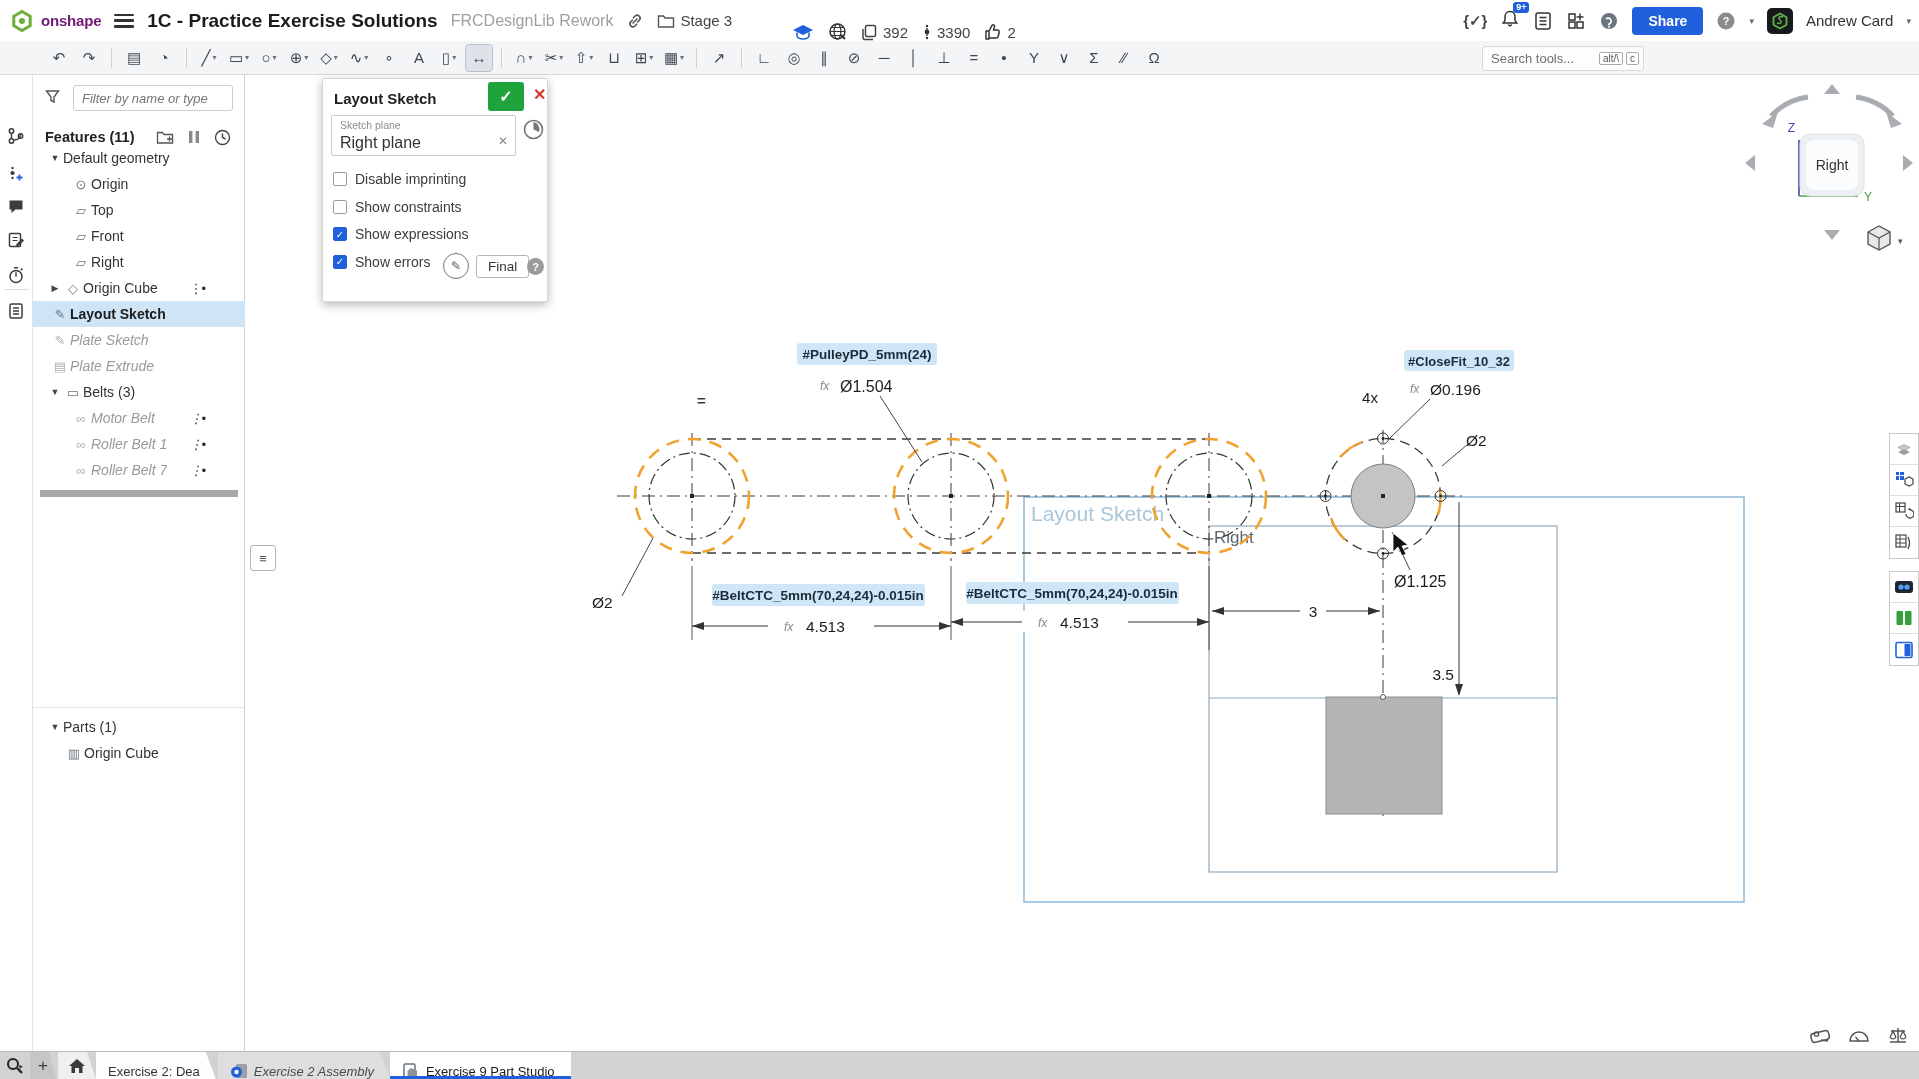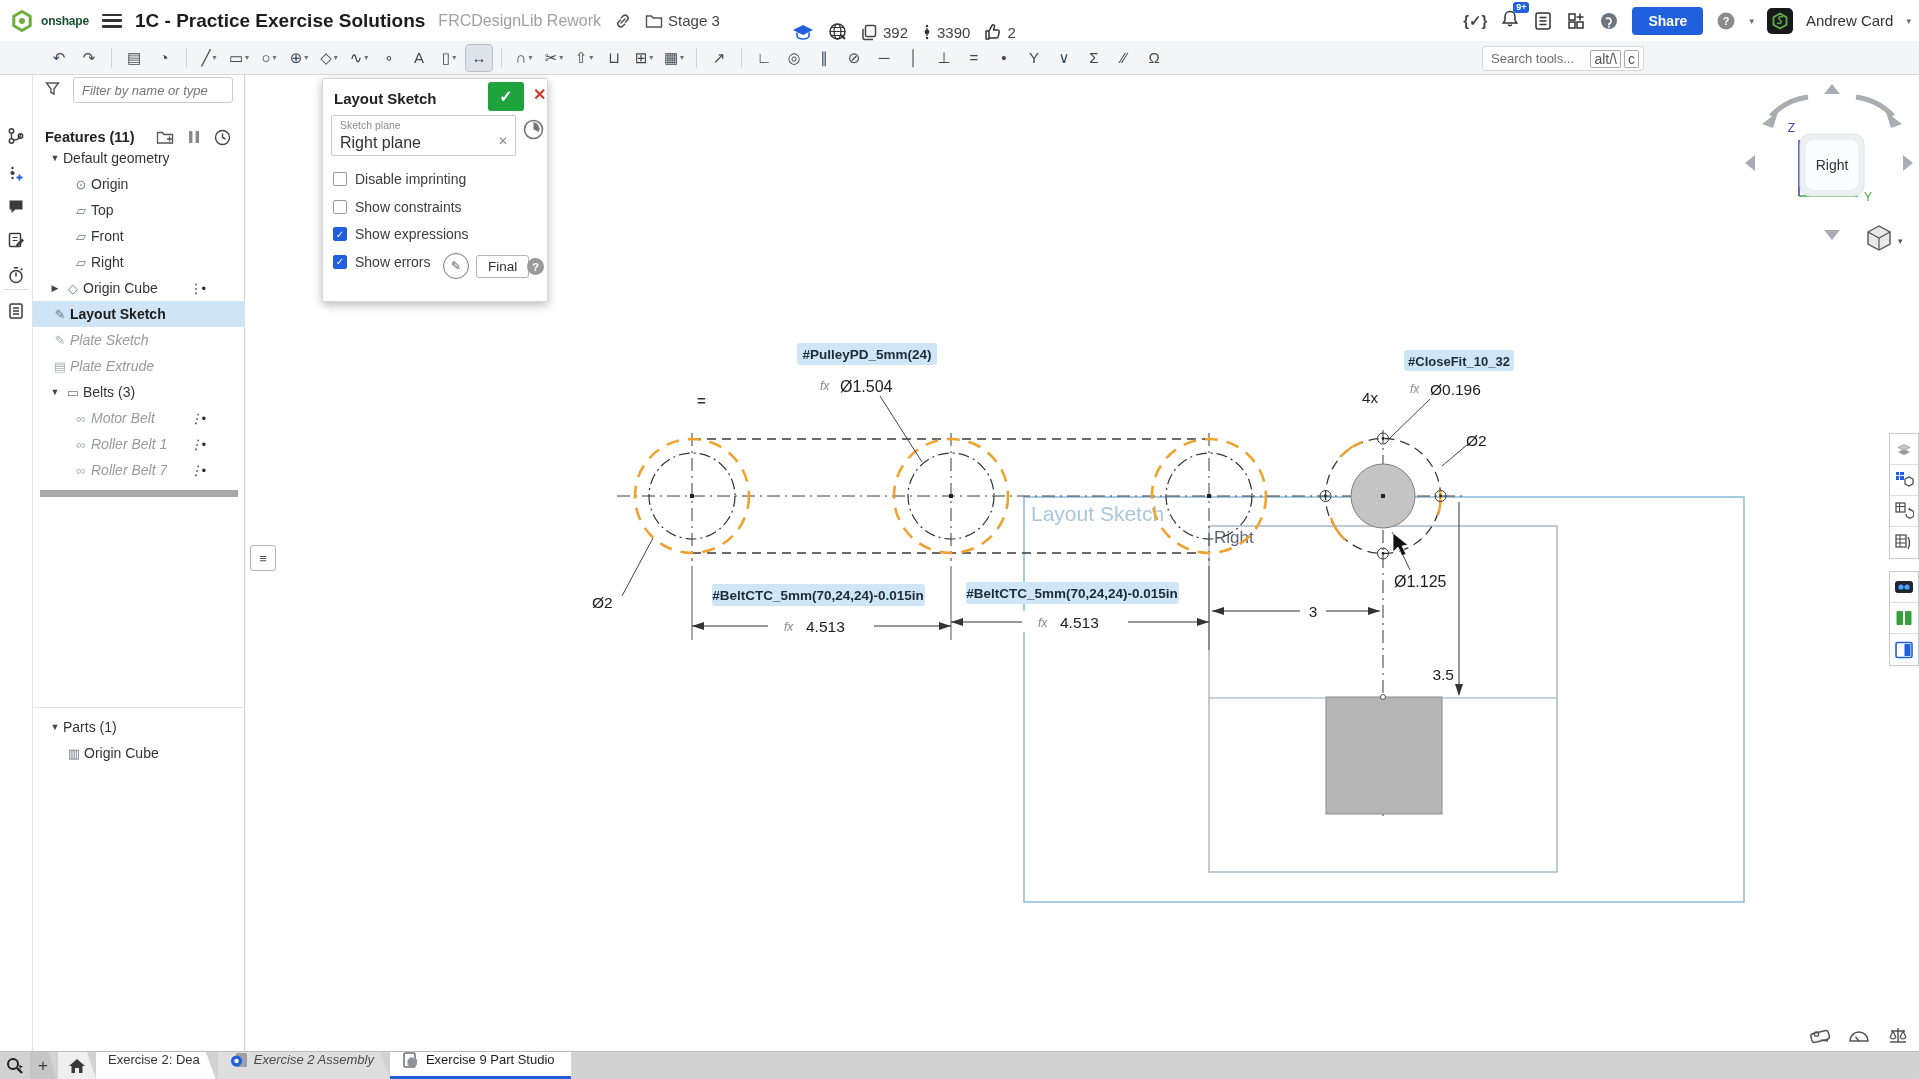--- a/index.html
+++ b/index.html
@@ -5,21 +5,21 @@
   html,body{margin:0;padding:0;background:#888;}
   *{box-sizing:border-box;}
   #app{position:relative;width:1919px;height:1079px;background:#fff;overflow:hidden;
        font-family:"Liberation Sans",sans-serif;color:#333;}
   svg text{font-family:"Liberation Sans",sans-serif;}
 
   
   #topbar{position:absolute;left:0;top:0;width:1919px;height:41px;background:#fff;z-index:8;}
   .tb-left{position:absolute;left:10px;top:0;height:41px;display:flex;align-items:center;gap:13px;}
   .brand{display:flex;align-items:center;gap:7px;}
-  .brand-word{font-size:12px;font-weight:600;color:#14532d;letter-spacing:-.2px;}
+  .brand-word{font-size:15px;font-weight:600;color:#701a75;letter-spacing:-.2px;}
   .burger{width:20px;height:14px;display:flex;flex-direction:column;justify-content:space-between;cursor:pointer;}
   .burger i{display:block;height:2.6px;background:#333;border-radius:1px;}
   .doc-title{font-size:19px;font-weight:700;color:#1c1c1c;white-space:nowrap;}
   .doc-sub{font-size:16px;color:#a0a0a0;white-space:nowrap;}
   .tb-stat{display:flex;align-items:center;gap:5px;font-size:15px;color:#444;}
   .tb-stats{position:absolute;left:792px;top:0;height:41px;display:flex;align-items:flex-end;gap:14px;}
   .tb-right{position:absolute;right:8px;top:0;height:41px;display:flex;align-items:center;gap:13px;}
   .fs-braces{font-size:15px;color:#444;font-weight:600;}
   .bell-wrap{position:relative;}
   .bell-badge{position:absolute;top:-7px;right:-9px;background:#2160dd;color:#fff;font-size:9px;
@@ -36,31 +36,31 @@
   #toolbar-tools{display:flex;align-items:center;gap:4px;height:100%;}
   .tb-tool{display:flex;align-items:center;justify-content:center;min-width:26px;height:26px;
     border-radius:3px;cursor:pointer;padding:0 2px;}
   .tb-tool.active{background:#dde3e9;outline:1px solid #b9c2cc;}
   .tb-glyph{font-size:15px;color:#3d4753;line-height:1;}
   .tb-caret{font-size:8px;color:#6a737d;margin-left:2px;}
   .tb-div{width:1px;height:20px;background:#d2d2d2;margin:0 5px;}
   #tool-search{position:absolute;left:1482px;top:5px;width:162px;height:25px;background:#fdfdfd;
     border:1px solid #d8d8d8;border-radius:3px;display:flex;align-items:center;padding:0 4px 0 8px;cursor:text;}
   #tool-search .ph{font-size:13px;color:#6e6e6e;flex:1;}
-  .kbd{font-size:14px;color:#555;border:1px solid #aaa;border-radius:2px;padding:0 3px;margin-left:3px;background:#fff;}
+  .kbd{font-size:10px;color:#555;border:1px solid #aaa;border-radius:2px;padding:0 3px;margin-left:3px;background:#fff;}
 
   
   #rail{position:absolute;left:0;top:75px;width:33px;height:976px;background:#fff;border-right:1px solid #e2e2e2;z-index:7;}
   .rail-ic{position:absolute;left:7px;width:20px;height:20px;cursor:pointer;}
   .rail-div{position:absolute;left:4px;width:25px;height:1px;background:#ddd;}
 
   
   #fpanel{position:absolute;left:33px;top:75px;width:212px;height:976px;background:#fff;
     border-right:1px solid #cfcfcf;z-index:7;font-size:14px;}
-  .filter-row{position:absolute;left:0;top:0;width:212px;height:30px;}
+  .filter-row{position:absolute;left:0;top:8px;width:212px;height:30px;}
   .funnel{position:absolute;left:12px;top:6px;font-size:13px;color:#555;}
   .filter-input{position:absolute;left:40px;top:2px;width:160px;height:26px;border:1px solid #ccc;border-radius:3px;
     font-style:italic;font-size:13px;color:#888;padding:0 8px;outline:none;font-family:"Liberation Sans",sans-serif;}
   .feat-head{position:absolute;left:12px;top:52px;height:20px;display:flex;align-items:center;}
   .feat-head .t{font-size:14.5px;font-weight:700;color:#222;}
   .fh-ic{margin-left:22px;color:#555;cursor:pointer;display:flex;align-items:center;}
   #tree{position:absolute;left:0;top:70px;width:212px;}
   .row{height:26px;display:flex;align-items:center;color:#333;cursor:pointer;position:relative;}
   .row .chev{width:16px;font-size:9px;color:#444;text-align:center;flex:none;}
   .row .tico{width:20px;font-size:13px;color:#6b7682;text-align:center;flex:none;}
@@ -112,21 +112,21 @@
   #measure-strip .mi{width:24px;height:24px;cursor:pointer;}
 
   
   #tabbar{position:absolute;left:0;top:1051px;width:1919px;height:28px;background:#d2d2d2;
      border-top:1px solid #bbb;z-index:8;display:flex;align-items:stretch;}
   #tab-search{width:30px;display:flex;align-items:center;justify-content:center;cursor:pointer;}
   .tile{display:flex;align-items:center;justify-content:center;cursor:pointer;}
   #tab-plus{width:26px;background:#c6c6c6;font-size:17px;color:#3a3a3a;
      clip-path:polygon(0 0,calc(100% - 7px) 0,100% 100%,0 100%);}
   #tab-home{width:38px;background:#efefef;clip-path:polygon(0 0,calc(100% - 9px) 0,100% 100%,0 100%);margin-left:2px;}
-  .doctab{display:flex;align-items:flex-start;gap:6px;font-size:13px;padding:0 16px 0 12px;cursor:pointer;position:relative;
+  .doctab{display:flex;align-items:flex-end;gap:6px;font-size:13px;padding:0 16px 0 12px;cursor:pointer;position:relative;
      clip-path:polygon(0 0,calc(100% - 10px) 0,100% 100%,0 100%);}
   .doctab.white{background:#fdfdfd;color:#333;}
   .doctab.gray{background:#dedede;color:#4a4a4a;margin-left:2px;font-style:italic;}
   .doctab.active{background:#fff;color:#1d1d1d;clip-path:none;}
   .doctab.active::after{content:"";position:absolute;left:0;right:0;bottom:0;height:3px;background:#2160dd;}
 </style>
 </head>
 <body>
 
 <div id="app">

